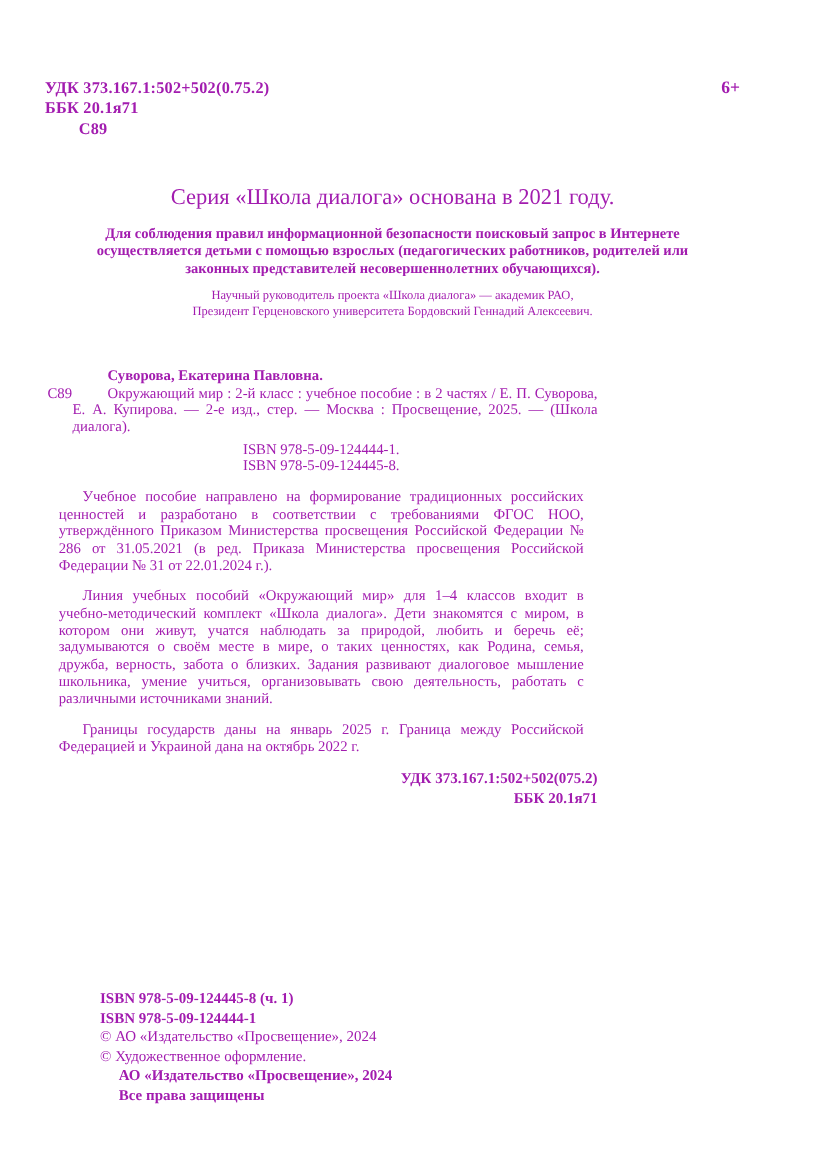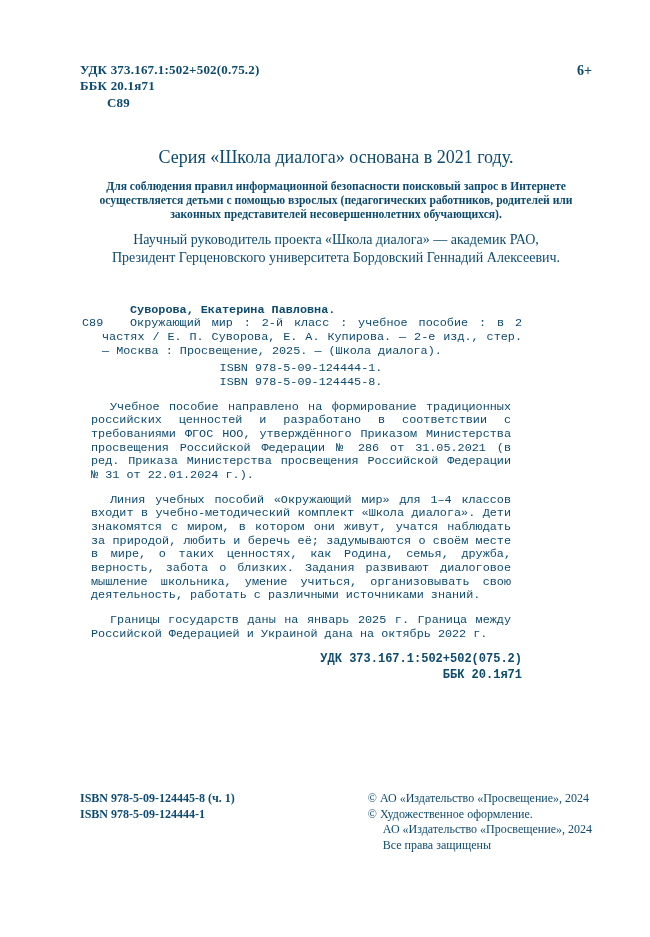--- a/index.html
+++ b/index.html
@@ -1,53 +1,53 @@
 <!DOCTYPE html>
 <html><head>
 <meta charset="utf-8">
 <style>
   html, body { margin: 0; padding: 0; background: #ffffff; }
   .page {
     width: 650px; height: 937px;
     position: relative;
     background: #ffffff;
-    color: #0c4a6e;
+    color: #a21caf;
     font-family: "Liberation Serif", "DejaVu Serif", serif;
     box-sizing: border-box;
-    padding: 62px 58px 0 80px;
+    padding: 62px 58px 0 36px;
     overflow: hidden;
   }
   .header-row { display: flex; justify-content: space-between; align-items: flex-start; }
   .codes { font-weight: 700; font-size: 13px; line-height: 1.25; letter-spacing: 0.2px; }
   .codes .code-c89 { padding-left: 27px; }
   .age { font-weight: 700; font-size: 14px; padding-top: 1px; }
 
   .series-note { text-align: center; font-size: 18px; margin-top: 36px; }
   .safety-note {
     text-align: center; font-weight: 700; font-size: 11.6px;
     line-height: 1.2; margin: 12px auto 0 auto; max-width: 502px;
   }
-  .supervisor { text-align: center; font-size: 14px; line-height: 1.22; margin-top: 10px; }
+  .supervisor { text-align: center; font-size: 10px; line-height: 1.22; margin-top: 10px; }
 
-  .catalog { width: 442px; margin-top: 38px; font-size: 11.8px; line-height: 1.16; font-family: Liberation Mono, monospace; }
+  .catalog { width: 442px; margin-top: 38px; font-size: 11.8px; line-height: 1.16; }
   .author { font-weight: 700; padding-left: 50px; }
   .desc-wrap { position: relative; }
   .desc-code { position: absolute; left: 2px; top: 0; }
   .description { margin: 0 0 4px 22px; text-indent: 28px; text-align: justify; }
   .isbn-block { text-align: center; margin: 1px 0 2px 0; }
   .annotation { margin: 11px; text-align: justify; text-indent: 19px; }
   .imprint-codes { text-align: right; font-weight: 700; font-size: 12px; line-height: 1.3; margin-top: 3px; }
 
   .footer {
     position: absolute; left: 80px; right: 58px; top: 791px;
     display: flex; justify-content: space-between;
-    font-size: 12px; line-height: 1.3;
+    font-size: 12px; line-height: 1.3; flex-direction: column;
   }
   .footer-isbns { font-weight: 700; }
-  .copyright .cont { padding-left: 15px; }
+  .copyright .cont { padding-left: 15px; font-weight: bold; }
 </style>
 </head>
 <body>
 
 <div class="page">
 
   <div class="header-row">
     <div class="codes">
       <div>УДК 373.167.1:502+502(0.75.2)</div>
       <div>ББК 20.1я71</div>

